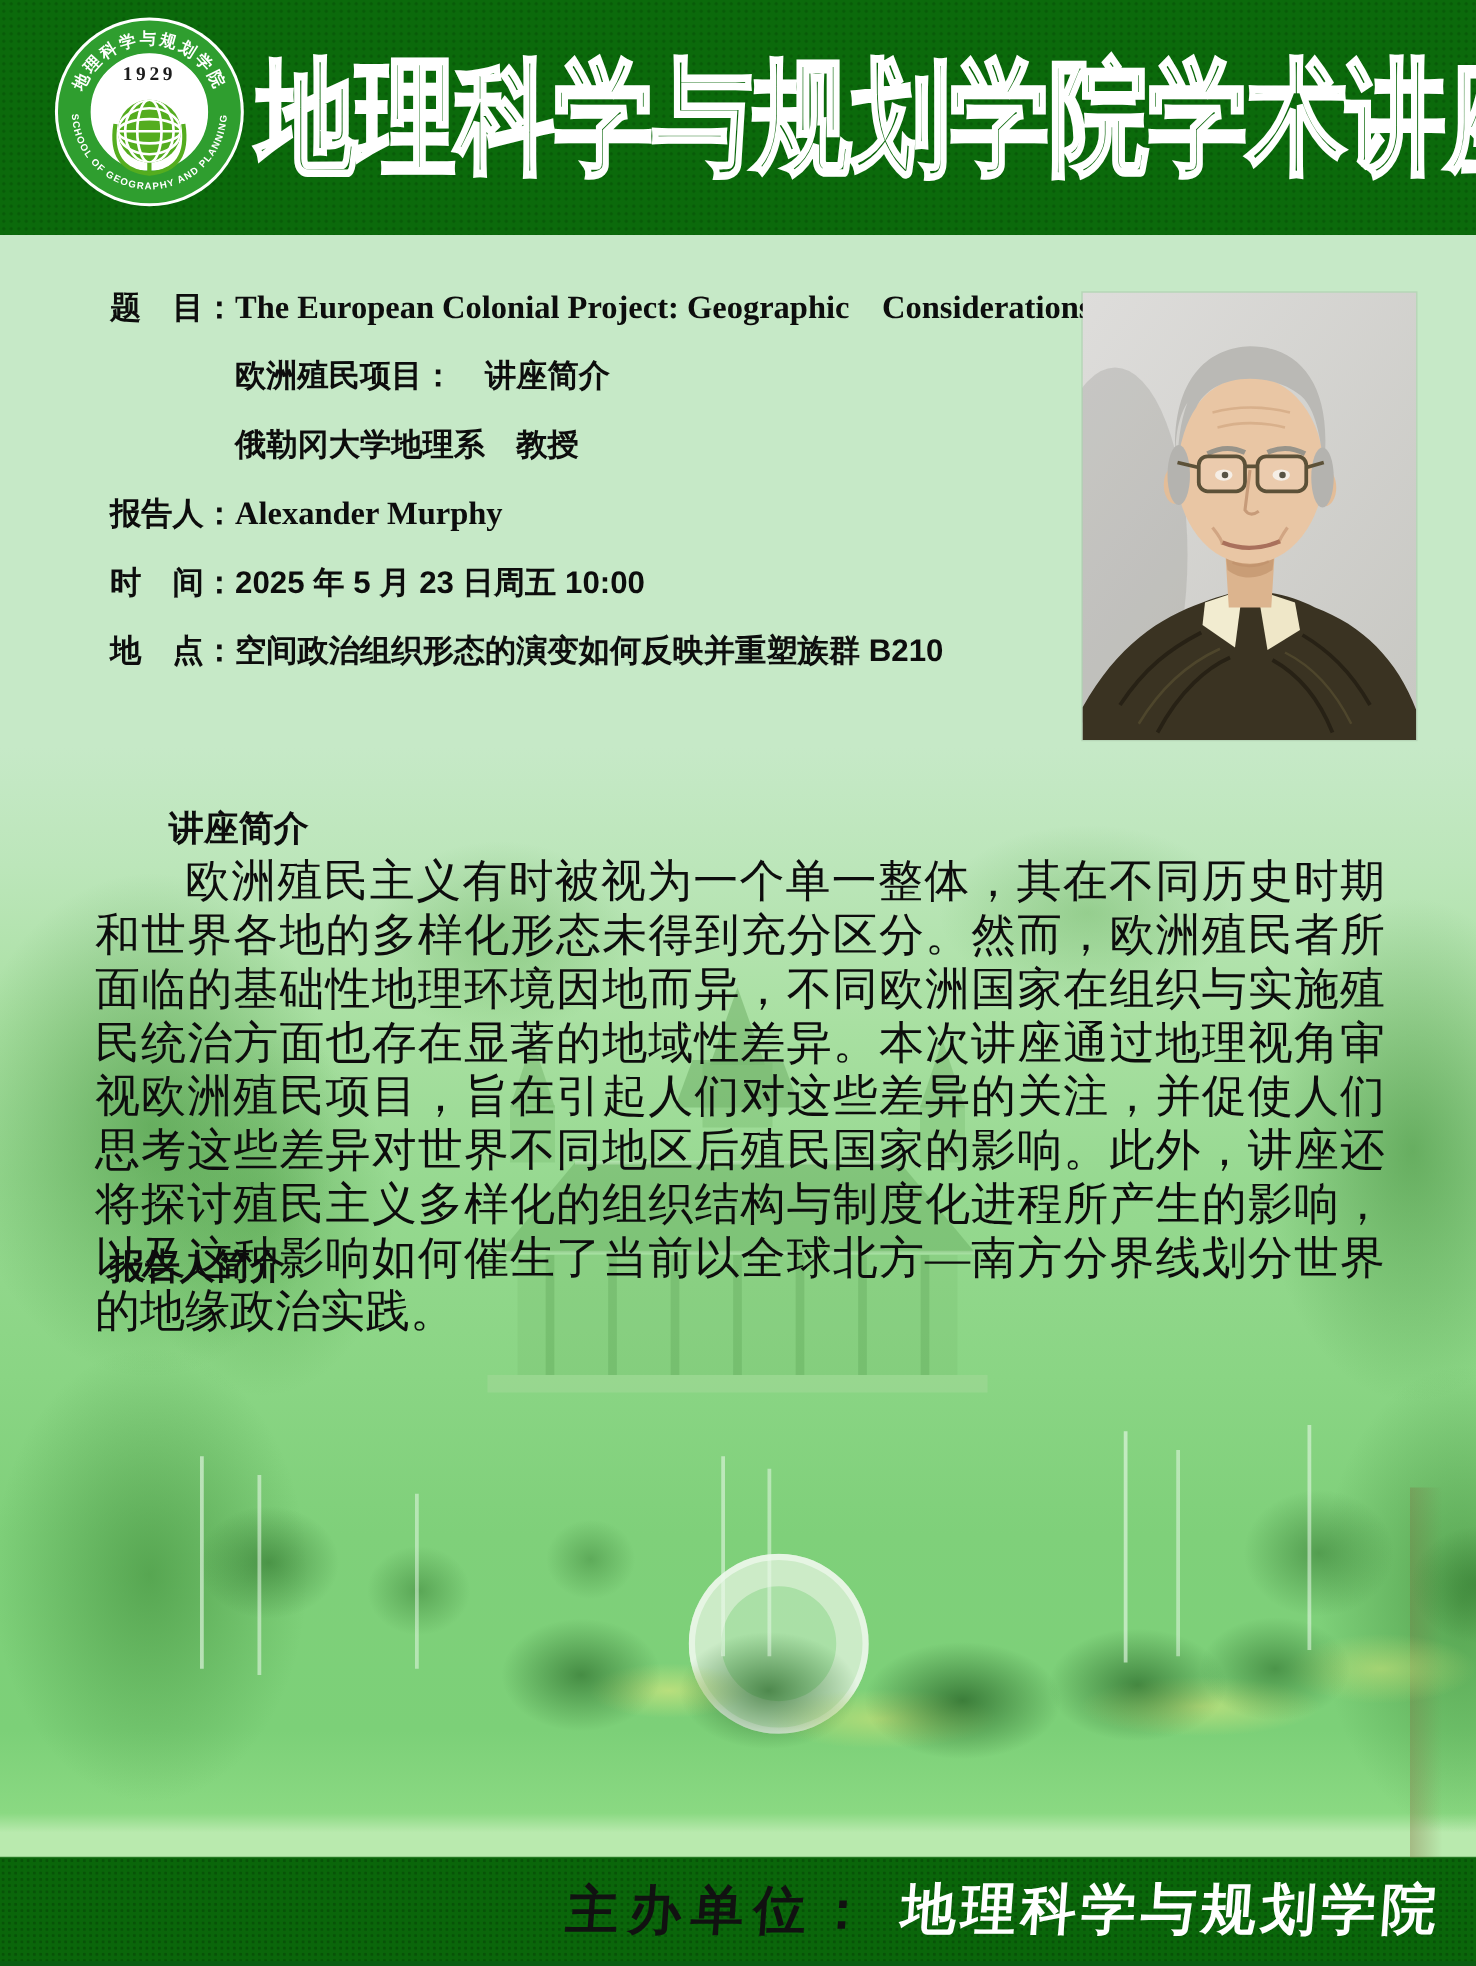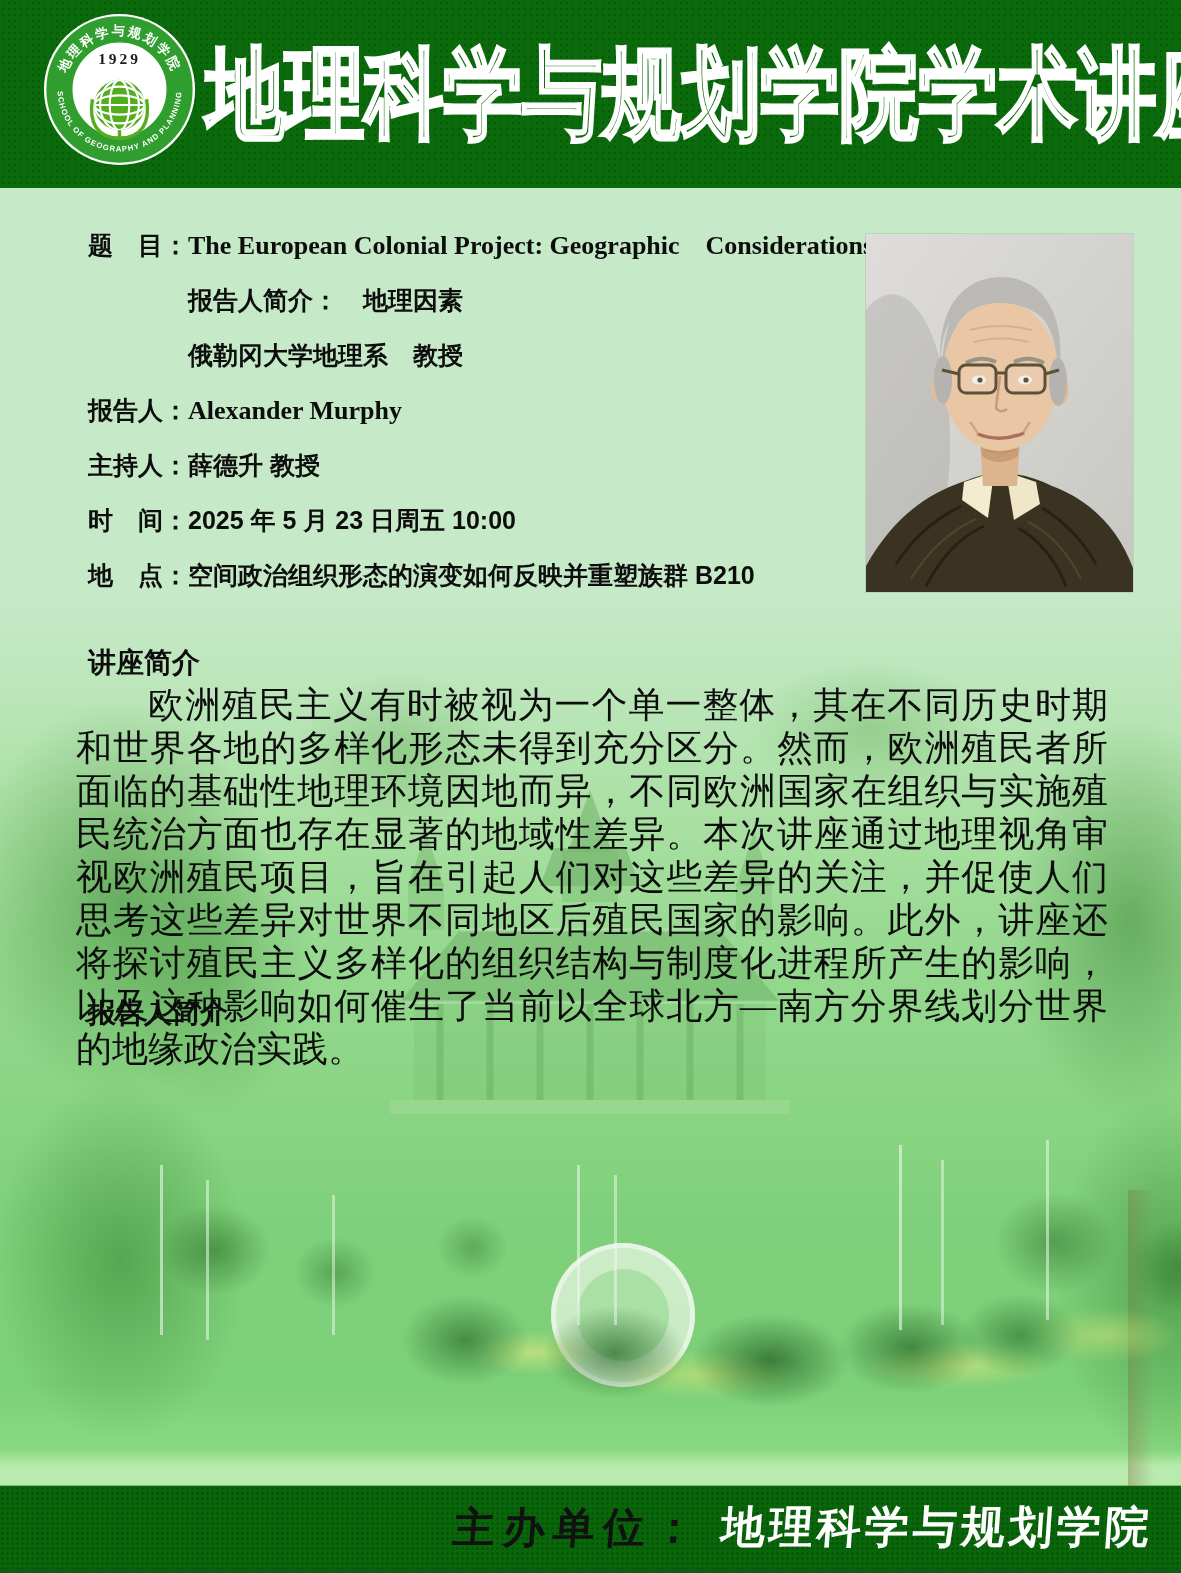--- a/index.html
+++ b/index.html
@@ -100,21 +100,21 @@
     font-family:"Liberation Sans","DejaVu Sans",sans-serif;
     font-size:28px;font-weight:700;color:#0d0d0d;
   }
   .sec-body{
     position:absolute;left:76px;width:1032px;z-index:5;
     font-size:36px;line-height:43px;color:#0d0d0d;
     text-align:justify;
   }
   #lecture-body{top:684px;text-indent:2em;}
   #speaker-body{top:1031px;text-indent:1em;}
-  #lecture-heading{top:644px;}
+  #lecture-heading{top:644px;margin-left:47px;}
   #speaker-heading{top:994px;}
 
   
   .footer-bar{
     position:absolute;left:0;top:1486px;width:1181px;height:87px;z-index:6;
     background:#0a660a;
     background-image:radial-gradient(rgba(0,40,0,.3) 1px, transparent 1.5px);
     background-size:5px 5px;
     border-bottom:4px solid #0a5d12;
     display:flex;align-items:center;justify-content:flex-end;
@@ -199,33 +199,29 @@
     <div class="banner-title">地理科学与规划学院学术讲座</div>
   </div>
 
   <div class="info">
     <div class="info-row">
       <span class="info-label">题　目：</span>
       <span class="info-value latin">The European Colonial Project: Geographic　Considerations</span>
     </div>
     <div class="info-row">
       <span class="info-label"></span>
-      <span class="info-value">报告人简介：　地理因素</span>
+      <span class="info-value">欧洲殖民项目：　讲座简介</span>
     </div>
     <div class="info-row">
       <span class="info-label"></span>
       <span class="info-value">俄勒冈大学地理系　教授</span>
     </div>
     <div class="info-row">
       <span class="info-label">报告人：</span>
       <span class="info-value latin">Alexander Murphy</span>
-    </div>
-    <div class="info-row">
-      <span class="info-label">主持人：</span>
-      <span class="info-value">薛德升 教授</span>
     </div>
     <div class="info-row">
       <span class="info-label">时　间：</span>
       <span class="info-value">2025 年 5 月 23 日周五 10:00</span>
     </div>
     <div class="info-row">
       <span class="info-label">地　点：</span>
       <span class="info-value">空间政治组织形态的演变如何反映并重塑族群 B210</span>
     </div>
   </div>

